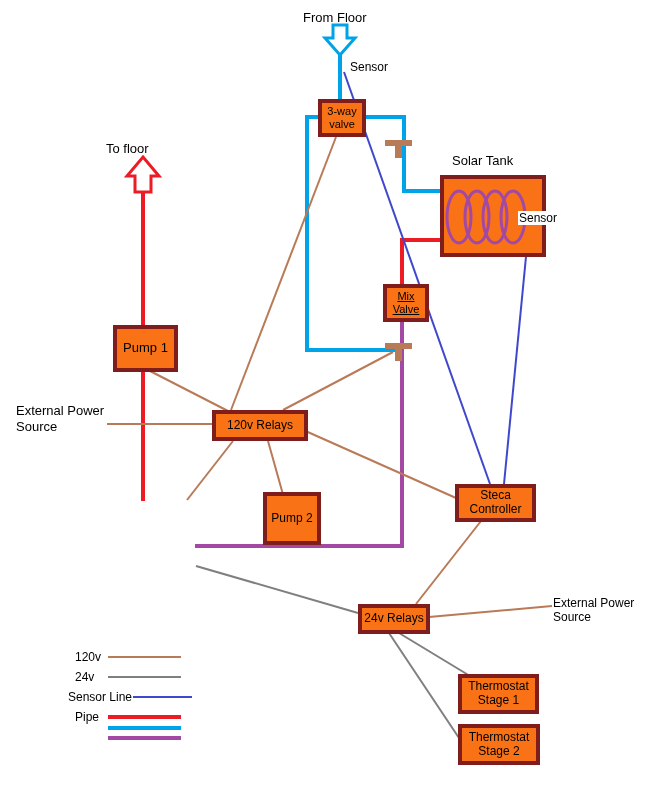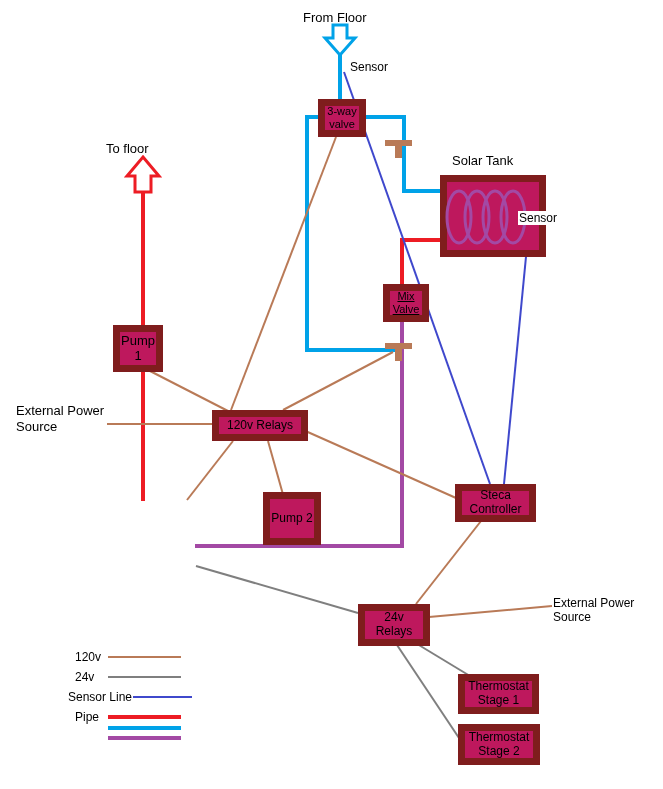--- a/index.html
+++ b/index.html
@@ -1,21 +1,21 @@
 <!DOCTYPE html>
 <html><head>
 <meta charset="utf-8">
 <style>
   html,body{margin:0;padding:0;background:#fff;}
   .canvas{position:relative;width:663px;height:789px;background:#ffffff;
           font-family:"Liberation Sans",sans-serif;color:#000;overflow:hidden;}
   svg.layer{position:absolute;left:0;top:0;}
   #layer-lines{z-index:0;}
   #layer-over{z-index:2;pointer-events:none;}
-  .box{position:absolute;z-index:1;background:#be185d;border:7px solid #7f1d1d;
+  .box{position:absolute;z-index:1;background:#f97316;border:4px solid #7f1d1d;
        box-sizing:border-box;display:flex;align-items:center;justify-content:center;
        text-align:center;white-space:pre-line;line-height:1.15;font-size:12px;}
   .lbl{position:absolute;z-index:3;white-space:pre-line;line-height:1.2;font-size:13px;}
   .f11{font-size:11px;} .f12{font-size:12px;} .f13{font-size:13px;}
   .bg{background:#fff;padding:0 1px;}
 </style>
 </head>
 <body>
 
 <div class="canvas">
@@ -54,26 +54,26 @@
     <line x1="108" y1="717" x2="181" y2="717" stroke-width="4" stroke="#ED1C24"></line>
     <line x1="108" y1="728" x2="181" y2="728" stroke-width="4" stroke="#00A2E8"></line>
     <line x1="108" y1="738" x2="181" y2="738" stroke-width="4" stroke="#A349A4"></line>
   </svg>
 
   <div class="box f11" style="left:318px;top:99px;width:48px;height:38px;">3-way
 valve</div>
   <div class="box" style="left:440px;top:175px;width:106px;height:82px;"></div>
   <div class="box f11" style="left:383px;top:284px;width:46px;height:38px;text-decoration:underline;">Mix
 Valve</div>
-  <div class="box f13" style="left:113px;top:325px;width:50px;height:47px;">Pump 1</div>
+  <div class="box f13" style="left:113px;top:325px;width:65px;height:47px;">Pump 1</div>
   <div class="box f12" style="left:212px;top:410px;width:96px;height:31px;">120v Relays</div>
   <div class="box f12" style="left:263px;top:492px;width:58px;height:53px;">Pump 2</div>
   <div class="box f12" style="left:455px;top:484px;width:81px;height:38px;">Steca
 Controller</div>
-  <div class="box f12" style="left:358px;top:604px;width:72px;height:42px;">24v Relays</div>
+  <div class="box f12" style="left:358px;top:604px;width:72px;height:30px;">24v Relays</div>
   <div class="box f12" style="left:458px;top:674px;width:81px;height:40px;">Thermostat
 Stage 1</div>
   <div class="box f12" style="left:458px;top:724px;width:82px;height:41px;">Thermostat
 Stage 2</div>
 
   <svg id="layer-over" class="layer" width="663" height="789">
 
     <polygon points="333,25 347,25 347,38 355,38 340,55 325,38 333,38" fill="#ffffff" stroke-width="3" stroke="#00A2E8"></polygon>
 
     <polygon points="143,157 159,176 151,176 151,192 135,192 135,176 127,176" fill="#ffffff" stroke-width="3" stroke="#ED1C24"></polygon>

